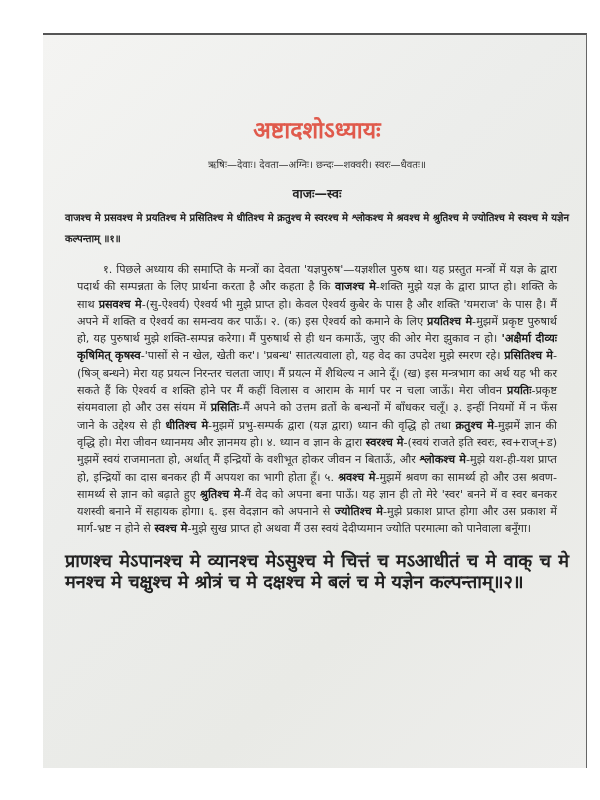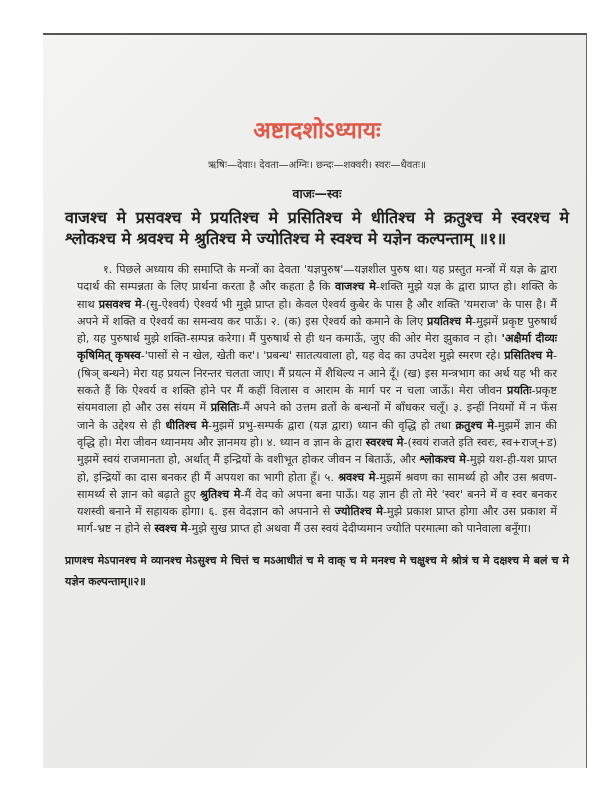--- a/index.html
+++ b/index.html
@@ -7,35 +7,35 @@
   .page {
     position:absolute; left:43px; top:33px; width:544px; height:735px;
     background: linear-gradient(135deg, #f4f4f2 0%, #ecedeb 40%, #e9eae6 70%, #eeeeec 100%);
     border-top:2px solid #555; border-right:1px solid #666;
     box-sizing:border-box;
   }
   .content { position:absolute; left:22px; top:80px; width:504px; color:#2a2a2a; }
   .title { text-align:center; color:#e05a4c; font-size:23px; font-weight:bold; margin:0; line-height:30px; font-family:"DejaVu Sans", sans-serif; }
   .meta { text-align:center; font-size:10px; line-height:16px; margin:12px; color:#333; font-family:"DejaVu Sans", sans-serif; }
   .subhead { text-align:center; font-size:12.5px; font-weight:bold; line-height:18px; margin:4px; color:#222; font-family:"DejaVu Sans", sans-serif; }
-  .mantra { font-size:16px; font-weight:bold; line-height:21px; margin:0; text-align:justify; color:#222; font-family:"DejaVu Sans", sans-serif; }
+  .mantra { font-size:10px; font-weight:bold; line-height:21px; margin:0; text-align:justify; color:#222; font-family:"DejaVu Sans", sans-serif; }
   .para { font-size:11.2px; line-height:17.3px; margin:12px; text-align:justify; text-indent:26px; color:#2f2f2f; font-family:"DejaVu Sans", sans-serif; }
   .para b { color:#1a1a1a; }
   .bhavarth { text-align:center; font-size:11.5px; line-height:18px; margin:0; font-family:"DejaVu Sans", sans-serif; }
   .bhavarth b { color:#1a1a1a; }
 </style>
 </head>
 <body>
 
 <div class="page">
   <div class="content">
     <h1 class="title">अष्टादशोऽध्यायः</h1>
 
     <p class="meta">ऋषिः—देवाः। देवता—अग्निः। छन्दः—शक्वरी। स्वरः—धैवतः॥</p>
     <p class="subhead">वाजः—स्वः</p>
     <p class="mantra" style="margin-bottom:4px;">वाजश्च मे प्रसवश्च मे प्रयतिश्च मे प्रसितिश्च मे धीतिश्च मे क्रतुश्च मे स्वरश्च मे श्लोकश्च मे श्रवश्च मे श्रुतिश्च मे ज्योतिश्च मे स्वश्च मे यज्ञेन कल्पन्ताम् ॥१॥</p>
 
     <p class="para" id="commentary"><span>१. पिछले अध्याय की समाप्ति के मन्त्रों का देवता 'यज्ञपुरुष'—यज्ञशील पुरुष था। यह प्रस्तुत मन्त्रों में यज्ञ के द्वारा पदार्थ की सम्पन्नता के लिए प्रार्थना करता है और कहता है कि </span><b>वाजश्च मे</b><span>-शक्ति मुझे यज्ञ के द्वारा प्राप्त हो। शक्ति के साथ </span><b>प्रसवश्च मे</b><span>-(सु-ऐश्वर्य) ऐश्वर्य भी मुझे प्राप्त हो। केवल ऐश्वर्य कुबेर के पास है और शक्ति 'यमराज' के पास है। मैं अपने में शक्ति व ऐश्वर्य का समन्वय कर पाऊँ। २. (क) इस ऐश्वर्य को कमाने के लिए </span><b>प्रयतिश्च मे</b><span>-मुझमें प्रकृष्ट पुरुषार्थ हो, यह पुरुषार्थ मुझे शक्ति-सम्पन्न करेगा। मैं पुरुषार्थ से ही धन कमाऊँ, जुए की ओर मेरा झुकाव न हो। </span><b>'अक्षैर्मा दीव्यः कृषिमित् कृषस्व</b><span>-'पासों से न खेल, खेती कर'। 'प्रबन्ध' सातत्यवाला हो, यह वेद का उपदेश मुझे स्मरण रहे। </span><b>प्रसितिश्च मे</b><span>-(षिञ् बन्धने) मेरा यह प्रयत्न निरन्तर चलता जाए। मैं प्रयत्न में शैथिल्य न आने दूँ। (ख) इस मन्त्रभाग का अर्थ यह भी कर सकते हैं कि ऐश्वर्य व शक्ति होने पर मैं कहीं विलास व आराम के मार्ग पर न चला जाऊँ। मेरा जीवन </span><b>प्रयतिः</b><span>-प्रकृष्ट संयमवाला हो और उस संयम में </span><b>प्रसितिः</b><span>-मैं अपने को उत्तम व्रतों के बन्धनों में बाँधकर चलूँ। ३. इन्हीं नियमों में न फँस जाने के उद्देश्य से ही </span><b>धीतिश्च मे</b><span>-मुझमें प्रभु-सम्पर्क द्वारा (यज्ञ द्वारा) ध्यान की वृद्धि हो तथा </span><b>क्रतुश्च मे</b><span>-मुझमें ज्ञान की वृद्धि हो। मेरा जीवन ध्यानमय और ज्ञानमय हो। ४. ध्यान व ज्ञान के द्वारा </span><b>स्वरश्च मे</b><span>-(स्वयं राजते इति स्वरः, स्व+राज्+ड) मुझमें स्वयं राजमानता हो, अर्थात् मैं इन्द्रियों के वशीभूत होकर जीवन न बिताऊँ, और </span><b>श्लोकश्च मे</b><span>-मुझे यश-ही-यश प्राप्त हो, इन्द्रियों का दास बनकर ही मैं अपयश का भागी होता हूँ। ५. </span><b>श्रवश्च मे</b><span>-मुझमें श्रवण का सामर्थ्य हो और उस श्रवण-सामर्थ्य से ज्ञान को बढ़ाते हुए </span><b>श्रुतिश्च मे</b><span>-मैं वेद को अपना बना पाऊँ। यह ज्ञान ही तो मेरे 'स्वर' बनने में व स्वर बनकर यशस्वी बनाने में सहायक होगा। ६. इस वेदज्ञान को अपनाने से </span><b>ज्योतिश्च मे</b><span>-मुझे प्रकाश प्राप्त होगा और उस प्रकाश में मार्ग-भ्रष्ट न होने से </span><b>स्वश्च मे</b><span>-मुझे सुख प्राप्त हो अथवा मैं उस स्वयं देदीप्यमान ज्योति परमात्मा को पानेवाला बनूँगा।</span></p>
 
 
-    <p class="mantra" style="font-size:11px;">प्राणश्च मेऽपानश्च मे व्यानश्च मेऽसुश्च मे चित्तं च मऽआधीतं च मे वाक् च मे मनश्च मे चक्षुश्च मे श्रोत्रं च मे दक्षश्च मे बलं च मे यज्ञेन कल्पन्ताम्॥२॥</p>
+    <p class="mantra" style="font-size:18px;">प्राणश्च मेऽपानश्च मे व्यानश्च मेऽसुश्च मे चित्तं च मऽआधीतं च मे वाक् च मे मनश्च मे चक्षुश्च मे श्रोत्रं च मे दक्षश्च मे बलं च मे यज्ञेन कल्पन्ताम्॥२॥</p>
   </div>
 </div>
 
 </body></html>

